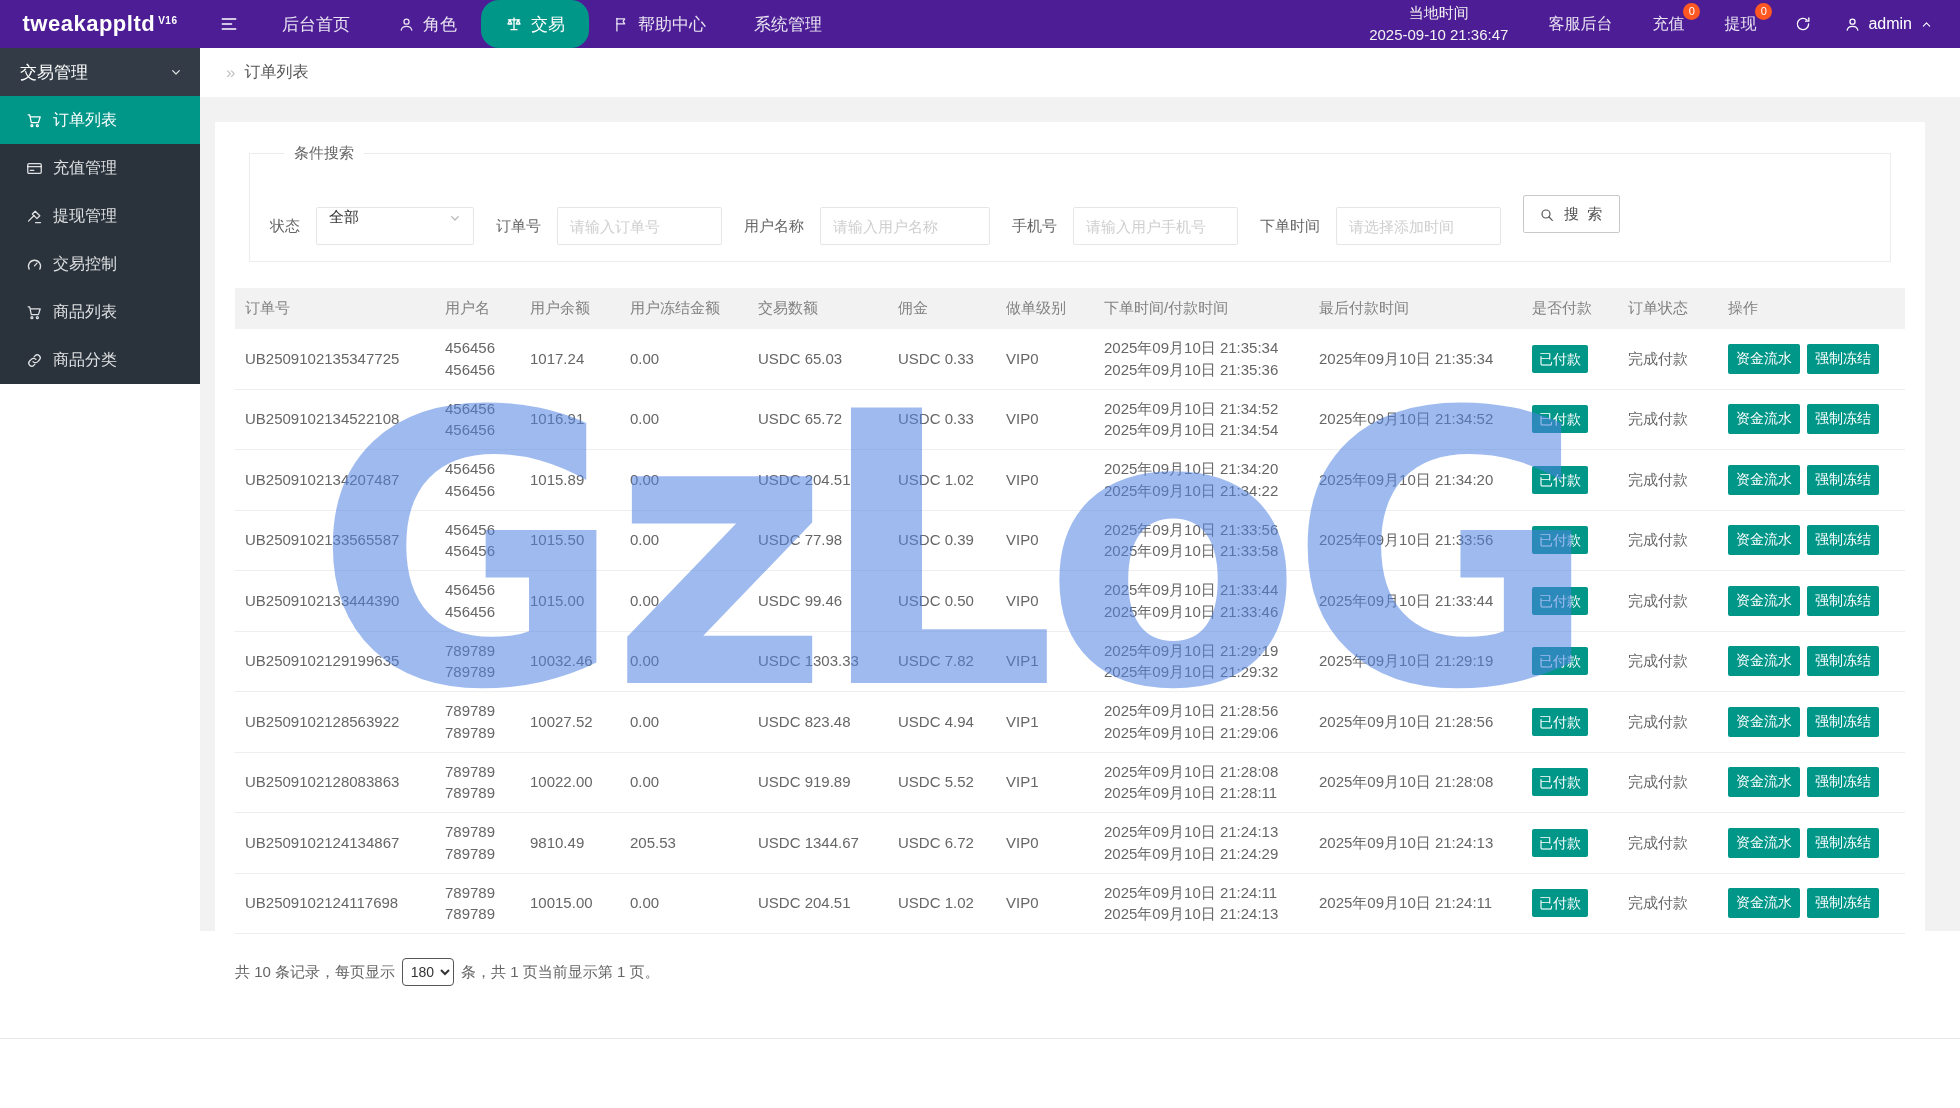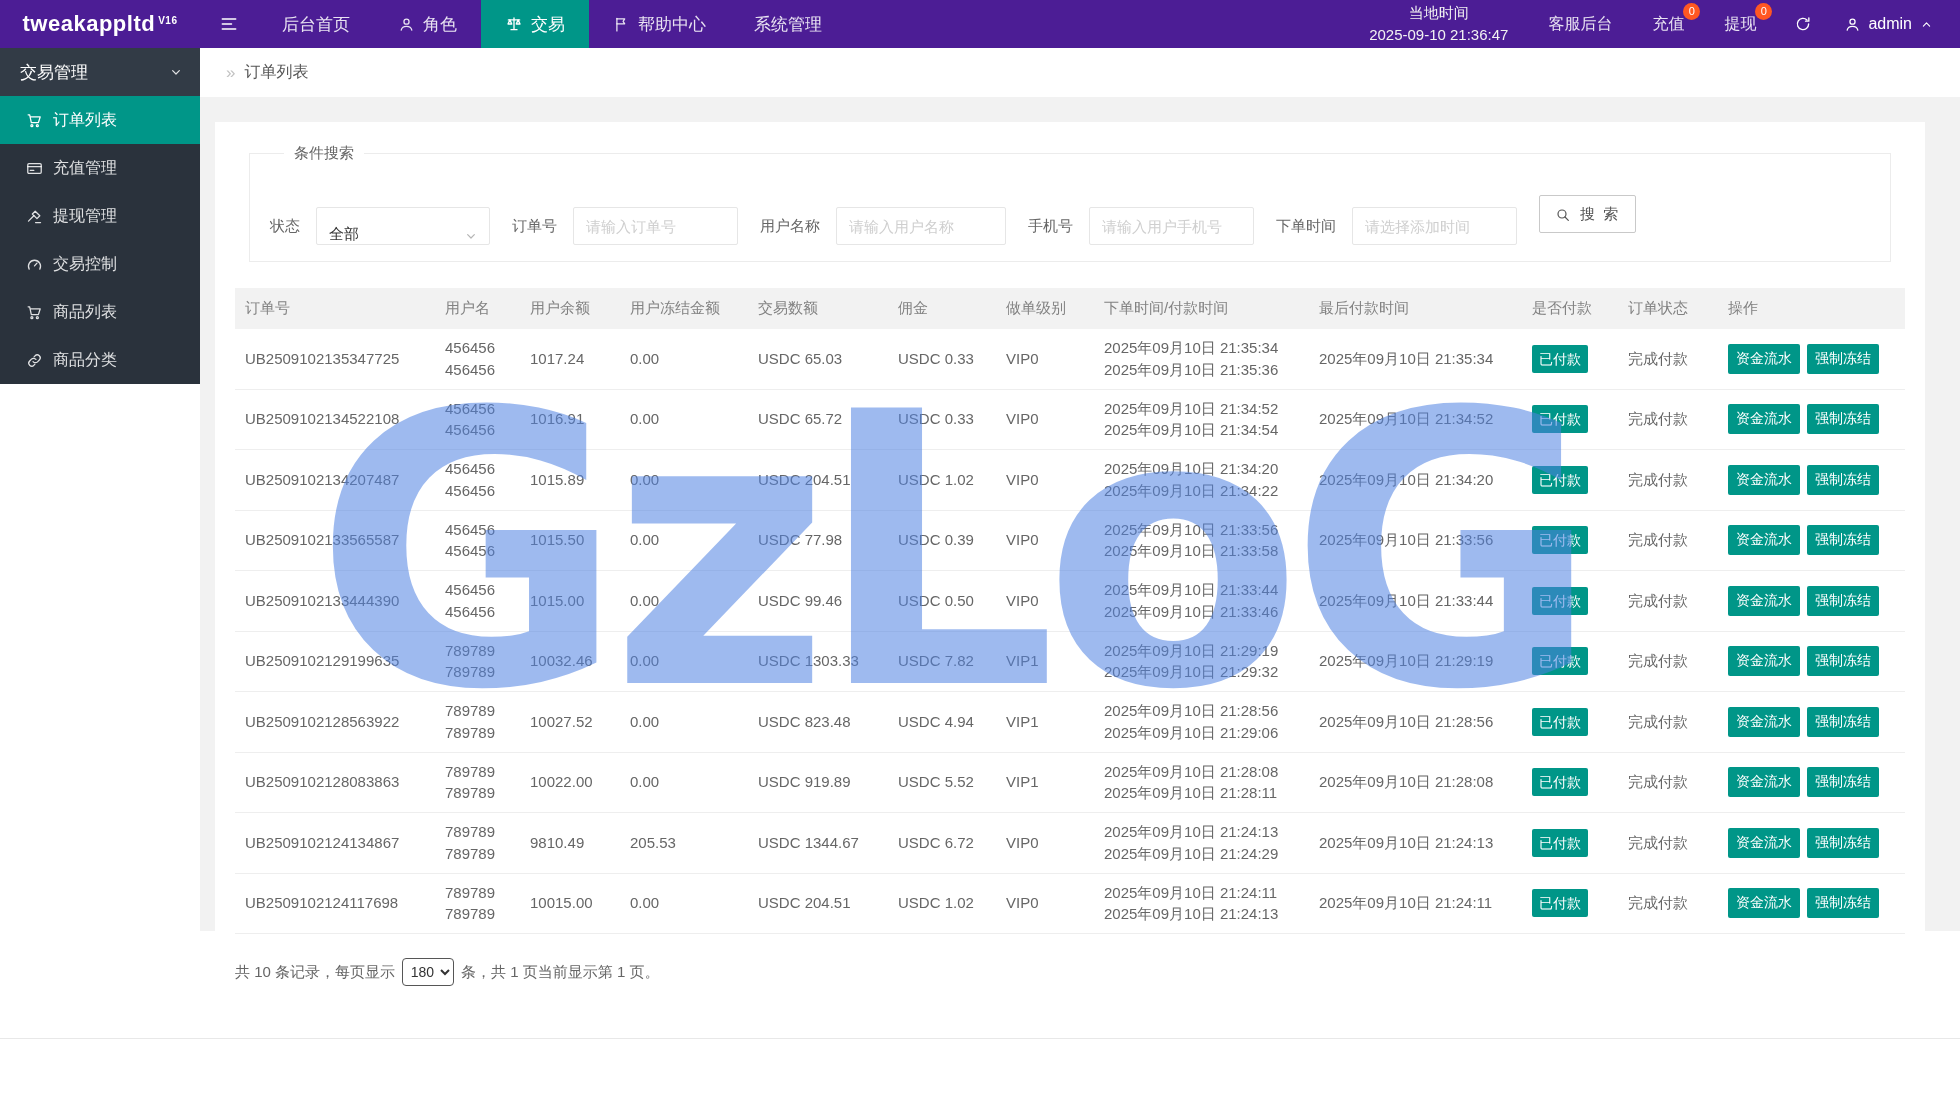--- a/index.html
+++ b/index.html
@@ -19,21 +19,21 @@
     width:200px; display:flex; align-items:center; justify-content:center;
     font-size:22px; font-weight:bold; letter-spacing:.5px; flex:none;
   }
   .logo sup { font-size:10px; font-weight:bold; margin-left:3px; transform:translateY(-4px); }
   .hamburger { width:58px; display:flex; align-items:center; justify-content:center; cursor:pointer; flex:none; }
   .nav { display:flex; }
   .nav-item {
     display:flex; align-items:center; gap:8px; padding:0 24px;
     font-size:17px; color:rgba(255,255,255,.88); cursor:pointer; white-space:nowrap;
   }
-  .nav-item.active { background:#009688; color:#fff; }
+  .nav-item.active { background:#009688; color:#fff;border-radius:18px; }
   .header-right { margin-left:auto; display:flex; align-items:center; }
   .time-block { text-align:center; font-size:15px; line-height:1.45; padding:0 20px; color:#f2f2f2; }
   .hr-item { position:relative; padding:0 20px; font-size:16px; color:rgba(255,255,255,.88); cursor:pointer; white-space:nowrap; height:48px; display:flex; align-items:center; }
   .badge-num {
     position:absolute; top:3px; right:4px; background:#ff5722; color:#fff;
     border-radius:9px; font-size:11px; min-width:17px; height:17px; line-height:17px;
     text-align:center; padding:0 4px;
   }
   .refresh-btn { padding:0 18px; display:flex; align-items:center; cursor:pointer; }
   .admin-box { display:flex; align-items:center; gap:7px; padding:0 26px 0 14px; font-size:16px; cursor:pointer; }
@@ -63,22 +63,22 @@
 
   
   fieldset.search-fs {
     border:1px solid #ececec; margin:2px 14px 0 14px; padding:20px 20px 16px 20px;
   }
   fieldset.search-fs legend { font-size:15px; color:#666; padding:0 10px; margin-left:14px; }
   .filter-row { display:flex; align-items:center; gap:22px; flex-wrap:nowrap; }
   .f-group { display:flex; align-items:center; gap:16px; white-space:nowrap;margin-top:24px; }
   .f-label { font-size:15px; color:#666; }
   .select-box {
-    width:174px; height:38px; border:1px solid #e6e6e6; border-radius:2px; background:#fff;
-    display:flex; align-items:flex-end; justify-content:space-between; padding:0 10px 0 12px;
+    width:158px; height:38px; border:1px solid #e6e6e6; border-radius:2px; background:#fff;
+    display:flex; align-items:flex-start; justify-content:space-between; padding:0 10px 0 12px;
     font-size:15px; color:#333; cursor:pointer;
   }
   .select-box .caret { color:#b5b5b5; }
   .f-input {
     height:38px; border:1px solid #e6e6e6; border-radius:2px; padding:0 12px;
     font-size:15px; color:#333; outline:none; font-family:inherit;
   }
   .f-input::placeholder { color:#cfcfcf; }
   .w165 { width:165px; } .w170 { width:170px; }
   .search-btn {

